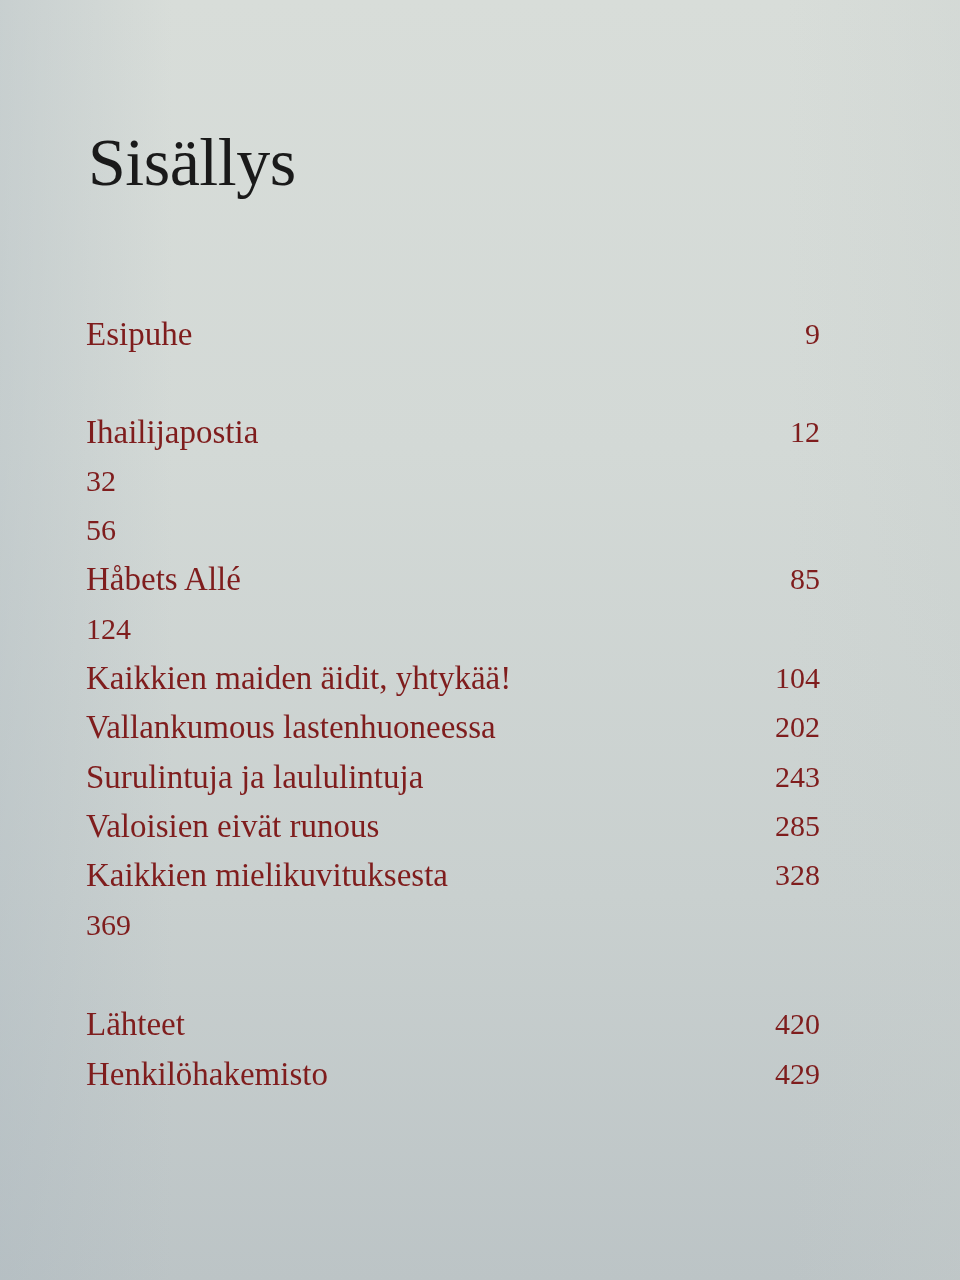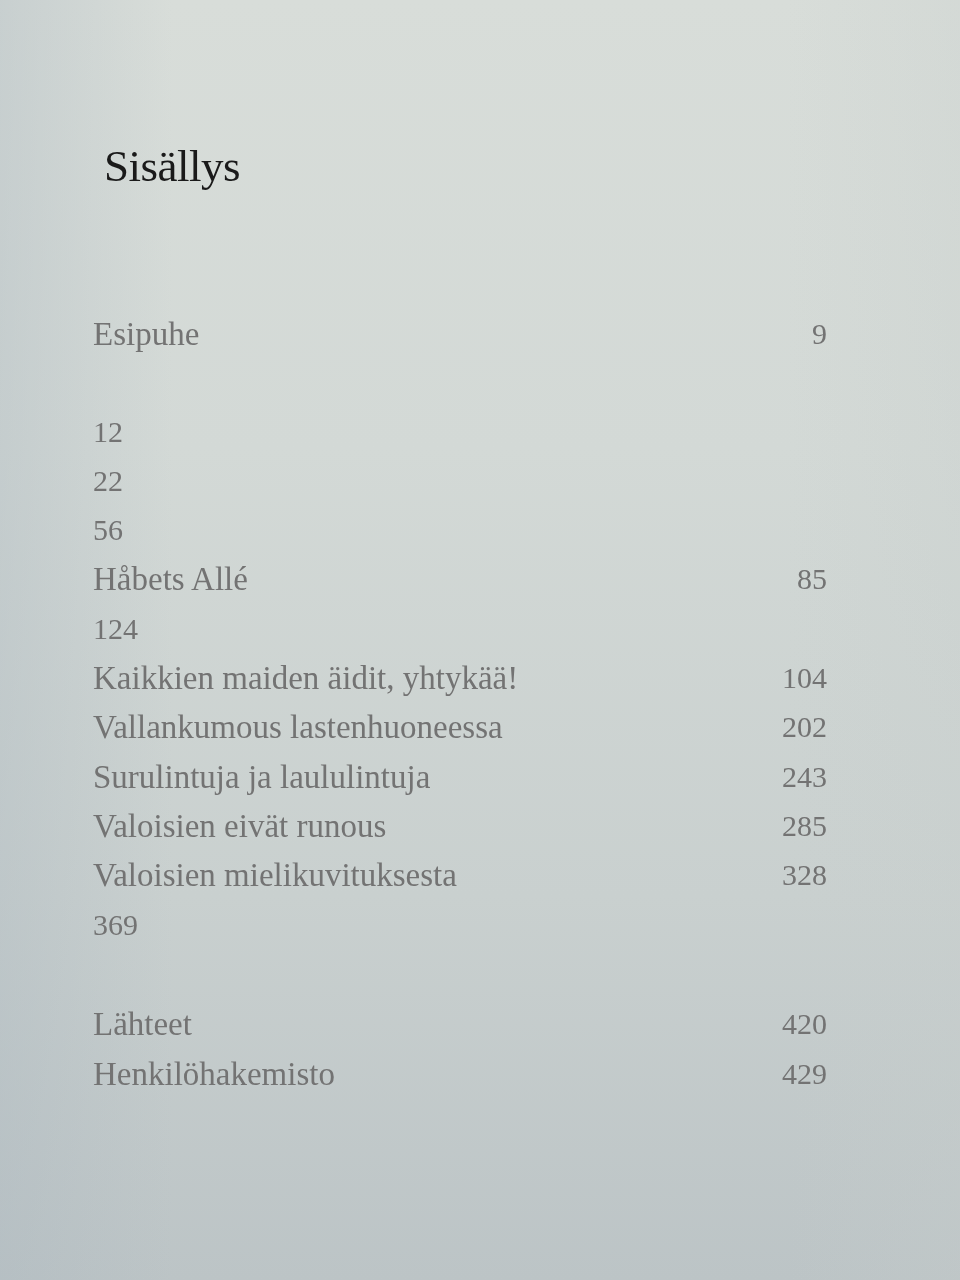--- a/index.html
+++ b/index.html
@@ -18,44 +18,44 @@
     .page-shade {
       position: absolute;
       inset: 0;
       background: linear-gradient(90deg, rgba(170,182,190,0.35) 0%, rgba(255,255,255,0) 18%, rgba(255,255,255,0) 82%, rgba(200,206,204,0.25) 100%);
       pointer-events: none;
     }
     .title {
       position: absolute;
       left: 88px;
       top: 128px;
-      font-size: 45px;
+      font-size: 68px;
       line-height: 1;
       letter-spacing: -0.5px;
       color: #1a1a1a;
-      margin: 16px;
+      margin: 0;
       font-weight: normal;
     }
     .toc {
       position: absolute;
       left: 86px;
       top: 0;
       width: 734px;
     }
     .toc-entry {
       position: absolute;
-      left: 7px;
+      left: 0;
       width: 734px;
       height: 44px;
       display: flex;
       justify-content: space-between;
       align-items: flex-end;
       font-size: 33px;
       line-height: 44px;
-      color: #737373;
+      color: #7f1d1d;
     }
     .toc-entry .page {
       font-size: 30px;
       text-align: right;
     }
   </style>
 </head>
 <body>
 
 <div class="page-shade"></div>
@@ -63,24 +63,25 @@
 <h1 class="title">Sisällys</h1>
 
 <div class="toc">
 
   <div class="toc-entry" style="top:312px">
     <span>Esipuhe</span>
     <span class="page">9</span>
   </div>
 
   <div class="toc-entry" style="top:410px">
+    <span>Ihailijapostia</span>
     <span class="page">12</span>
   </div>
   <div class="toc-entry" style="top:459px">
-    <span class="page">22</span>
+    <span class="page">32</span>
   </div>
   <div class="toc-entry" style="top:508px">
     <span class="page">56</span>
   </div>
   <div class="toc-entry" style="top:557px">
     <span>Håbets Allé</span>
     <span class="page">85</span>
   </div>
   <div class="toc-entry" style="top:607px">
     <span class="page">124</span>
@@ -95,21 +96,21 @@
   </div>
   <div class="toc-entry" style="top:755px">
     <span>Surulintuja ja laululintuja</span>
     <span class="page">243</span>
   </div>
   <div class="toc-entry" style="top:804px">
     <span>Valoisien eivät runous</span>
     <span class="page">285</span>
   </div>
   <div class="toc-entry" style="top:853px">
-    <span>Valoisien mielikuvituksesta</span>
+    <span>Kaikkien mielikuvituksesta</span>
     <span class="page">328</span>
   </div>
   <div class="toc-entry" style="top:903px">
     <span class="page">369</span>
   </div>
 
   <div class="toc-entry" style="top:1002px">
     <span>Lähteet</span>
     <span class="page">420</span>
   </div>

